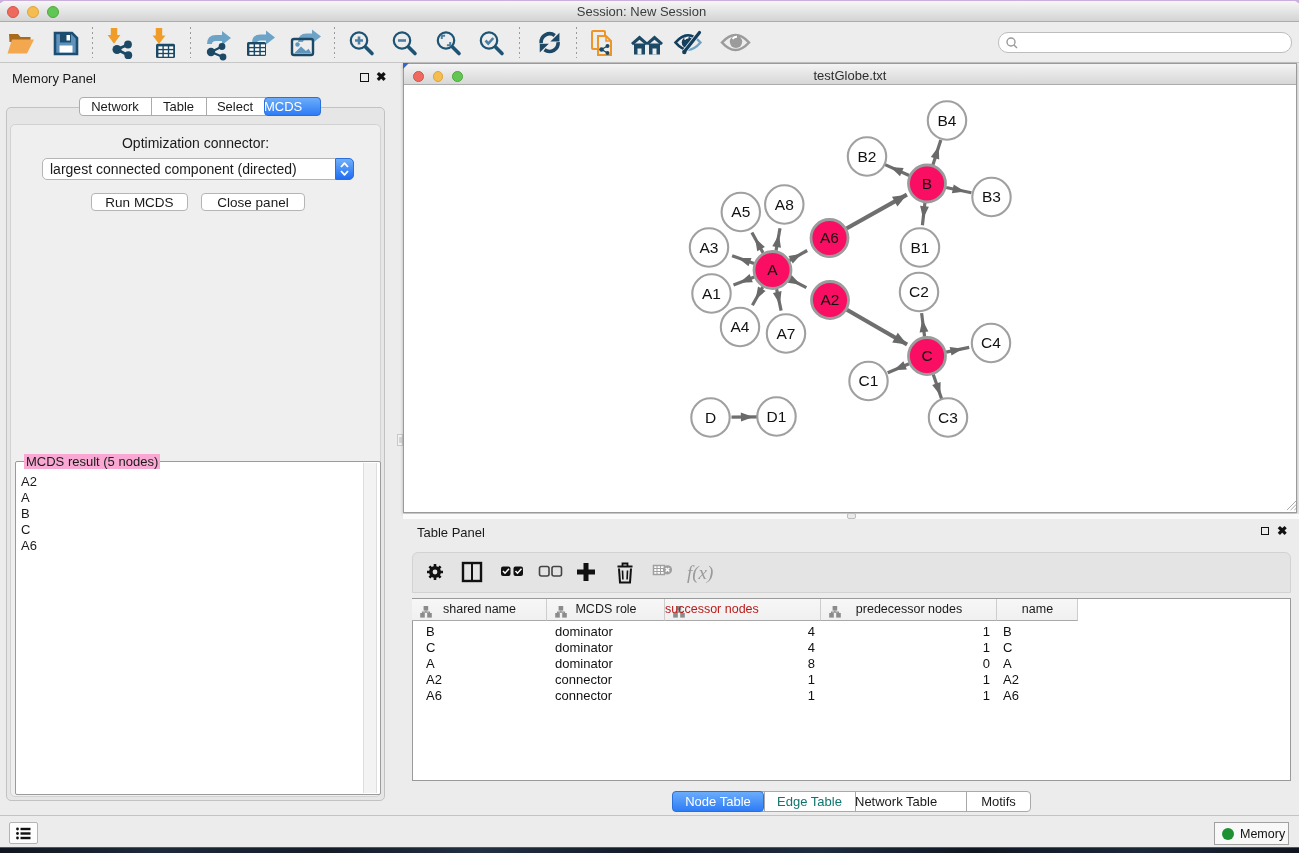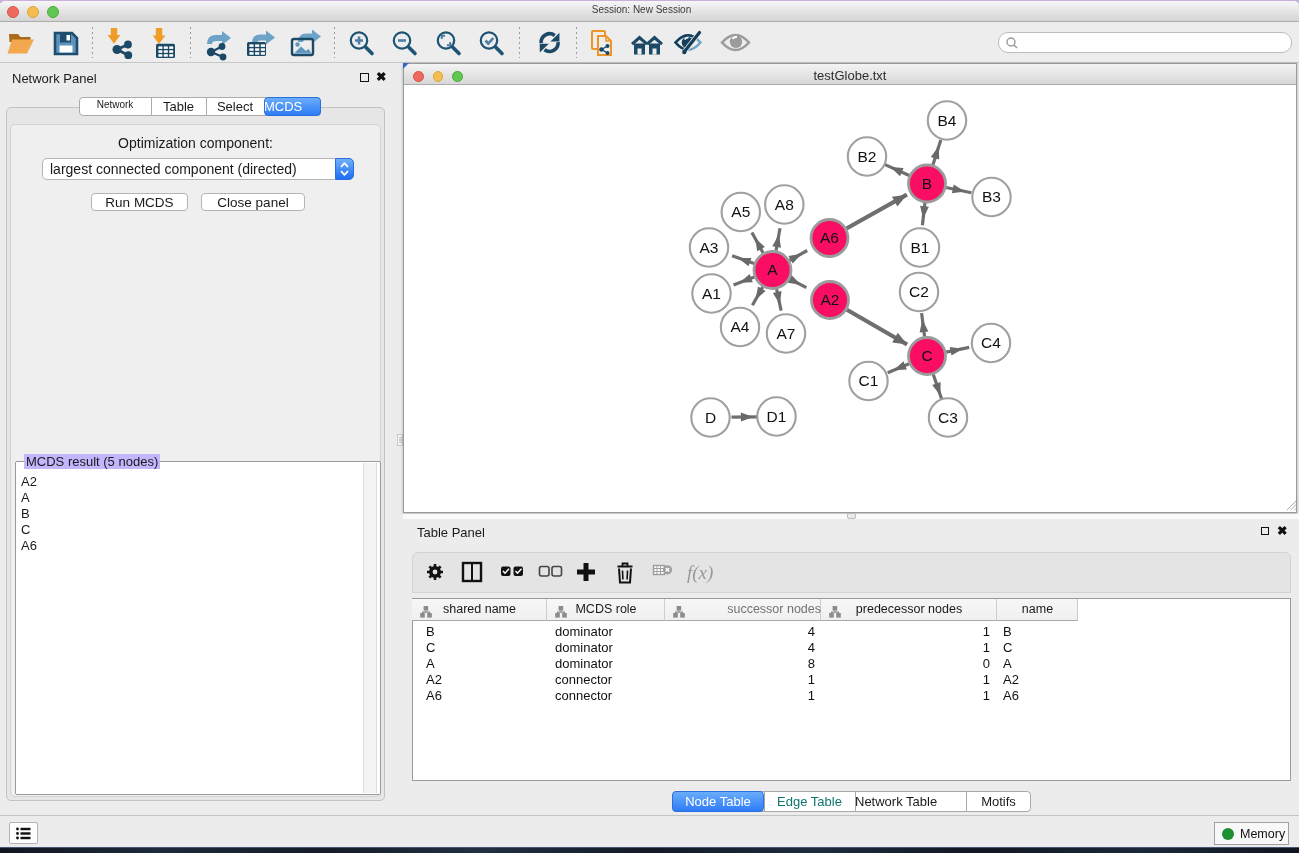--- a/index.html
+++ b/index.html
@@ -7,21 +7,21 @@
 .tl{position:absolute;border-radius:50%;width:12px;height:12px}
 svg{display:block}
 </style></head><body>
 
 <div class="abs" style="left:0;top:0;width:1299px;height:3px;background:#c9afd9"></div>
 
 <div class="abs" style="left:0;top:1px;width:1299px;height:21px;background:linear-gradient(#f6f6f6,#d4d4d4);border-bottom:1px solid #acacac;border-radius:5px 5px 0 0"></div>
 <div class="tl" style="left:7px;top:6px;background:#ee6a5f;border:0.5px solid #d5554a"></div>
 <div class="tl" style="left:27px;top:6px;background:#f5bd4f;border:0.5px solid #dba63e"></div>
 <div class="tl" style="left:47px;top:6px;background:#61c654;border:0.5px solid #52a73f"></div>
-<div class="abs" style="left:0;top:4px;width:1283px;text-align:center;font-size:10px;color:#3c3c3c">Session: New Session</div>
+<div class="abs" style="left:0;top:4px;width:1283px;text-align:center;font-size:13px;color:#3c3c3c">Session: New Session</div>
 
 <div class="abs" style="left:0;top:22px;width:1299px;height:41px;background:#ededed;border-bottom:1px solid #c6c6c6"></div>
 <div class="abs" style="left:92px;top:27px;width:1px;height:31px;background:repeating-linear-gradient(#9a9a9a 0 2px,transparent 2px 5px)"></div>
 <div class="abs" style="left:190px;top:27px;width:1px;height:31px;background:repeating-linear-gradient(#9a9a9a 0 2px,transparent 2px 5px)"></div>
 <div class="abs" style="left:334px;top:27px;width:1px;height:31px;background:repeating-linear-gradient(#9a9a9a 0 2px,transparent 2px 5px)"></div>
 <div class="abs" style="left:519px;top:27px;width:1px;height:31px;background:repeating-linear-gradient(#9a9a9a 0 2px,transparent 2px 5px)"></div>
 <div class="abs" style="left:576px;top:27px;width:1px;height:31px;background:repeating-linear-gradient(#9a9a9a 0 2px,transparent 2px 5px)"></div>
 <svg class="abs" style="left:0;top:22px" width="1299" height="41" viewBox="0 0 1299 41">
 <g>
 
@@ -154,49 +154,49 @@
  <path d="M732.5,16.8 a5.5,5.5 0 0 1 4.5,-2" stroke="#fff" stroke-width="1.9" fill="none"></path>
 </g>
 </svg>
 
 <div class="abs" style="left:998px;top:32px;width:294px;height:21px;background:#fff;border:1px solid #bdbdbd;border-radius:10px"></div>
 <svg class="abs" style="left:1005px;top:36px" width="14" height="14" viewBox="0 0 14 14">
 <circle cx="6" cy="6" r="4" fill="none" stroke="#9a9a9a" stroke-width="1.4"></circle>
     <path d="M9,9 l3,3" stroke="#9a9a9a" stroke-width="1.4"></path>
   </svg>
 
-<div class="abs" style="left:12px;top:71px;font-size:13px;color:#1a1a1a">Network Panel</div>
+<div class="abs" style="left:12px;top:71px;font-size:13px;color:#1a1a1a">Memory Panel</div>
 <div class="abs" style="left:360px;top:73px;width:9px;height:9px;border:1.6px solid #111"></div>
 <div class="abs" style="left:376px;top:69px;font-size:12.5px;font-weight:bold;color:#111">✖</div>
 
 <div class="abs" style="left:6px;top:107px;width:379px;height:694px;background:#e6e6e6;border:1px solid #c2c2c2;border-radius:5px"></div>
 <div class="abs" style="left:10px;top:124px;width:371px;height:673px;background:#efefef;border:1px solid #d2d2d2;border-radius:5px"></div>
 
 <div class="abs" style="left:79px;top:97px;width:242px;height:19px;background:#fff;border:1px solid #ababab;border-radius:4px"></div>
 <div class="abs" style="left:151px;top:97px;width:1px;height:19px;background:#ababab"></div>
 <div class="abs" style="left:206px;top:97px;width:1px;height:19px;background:#ababab"></div>
 <div class="abs" style="left:264px;top:97px;width:57px;height:19px;background:linear-gradient(#6badfa,#2e7cf6);border:1px solid #2a70dd;border-radius:4px"></div>
-<div class="abs" style="left:79px;top:99px;width:72px;height:15px;text-align:center;font-size:10px;color:#1a1a1a">Network</div>
+<div class="abs" style="left:79px;top:99px;width:72px;height:15px;text-align:center;font-size:13px;color:#1a1a1a">Network</div>
 <div class="abs" style="left:151px;top:99px;width:55px;height:15px;text-align:center;font-size:13px;color:#1a1a1a">Table</div>
 <div class="abs" style="left:206px;top:99px;width:58px;height:15px;text-align:center;font-size:13px;color:#1a1a1a">Select</div>
 <div class="abs" style="left:264px;top:99px;width:37px;height:15px;text-align:right;font-size:13px;color:#fff">MCDS</div>
 
-<div class="abs" style="left:6px;top:135px;width:379px;text-align:center;font-size:14px;color:#1a1a1a">Optimization component:</div>
+<div class="abs" style="left:6px;top:135px;width:379px;text-align:center;font-size:14px;color:#1a1a1a">Optimization connector:</div>
 <div class="abs" style="left:42px;top:158px;width:312px;height:22px;background:#fff;border:1px solid #b5b5b5;border-radius:5px"></div>
 <div class="abs" style="left:50px;top:161px;font-size:14px;color:#1a1a1a">largest connected component (directed)</div>
 <div class="abs" style="left:335px;top:158px;width:19px;height:22px;background:linear-gradient(#6fb0fa,#1f6df3);border:1px solid #2a70dd;border-radius:1px 5px 5px 1px"></div>
 <svg class="abs" style="left:338px;top:161px" width="13" height="16" viewBox="0 0 13 16">
 <path d="M3,6 L6.5,2.2 L10,6" fill="none" stroke="#fff" stroke-width="1.8" stroke-linejoin="round"></path>
 <path d="M3,10 L6.5,13.8 L10,10" fill="none" stroke="#fff" stroke-width="1.8" stroke-linejoin="round"></path>
   </svg>
 <div class="abs" style="left:91px;top:193px;width:97px;height:18px;background:#fff;border:1px solid #b5b5b5;border-radius:4px;text-align:center;font-size:13.5px;color:#1a1a1a;line-height:17px">Run MCDS</div>
 <div class="abs" style="left:201px;top:193px;width:104px;height:18px;background:#fff;border:1px solid #b5b5b5;border-radius:4px;text-align:center;font-size:13.5px;color:#1a1a1a;line-height:17px">Close panel</div>
 
 <div class="abs" style="left:15px;top:461px;width:366px;height:334px;border:1px solid #9a9a9a;border-radius:2px;background:#fff"></div>
-<div class="abs" style="left:24px;top:454px;background:#c4b5fd;padding:0 2px;font-size:13px;color:#1a1a1a">MCDS result (5 nodes)</div>
+<div class="abs" style="left:24px;top:454px;background:#f9a8d4;padding:0 2px;font-size:13px;color:#1a1a1a">MCDS result (5 nodes)</div>
 <div class="abs" style="left:363px;top:463px;width:14px;height:330px;background:#f3f3f3;border-left:1px solid #dedede;border-right:1px solid #dedede"></div>
 <div class="abs" style="left:21px;top:474px;font-size:13px;color:#1a1a1a;line-height:16px">A2<br>A<br>B<br>C<br>A6</div>
 
 <div class="abs" style="left:397px;top:434px;width:6px;height:12px;background:#f2f2f2;border:1px solid #c9c9c9"></div>
 <div class="abs" style="left:399px;top:437px;width:3px;height:6px;background:#d4d4d4"></div>
 
 <div class="abs" style="left:403px;top:63px;width:894px;height:450px;background:#fff;border:1px solid #9a9a9a;box-shadow:0 1px 3px rgba(0,0,0,0.25)"></div>
 <div class="abs" style="left:404px;top:64px;width:892px;height:21px;background:linear-gradient(#f4f4f4,#d7d7d7);border-bottom:1px solid #ababab"></div>
 <svg class="abs" style="left:403px;top:63px" width="6" height="6" viewBox="0 0 6 6">
     <polygon points="0,0 6,0 0,6" fill="#3866c8"></polygon>
@@ -370,21 +370,21 @@
 <div class="abs" style="left:673px;top:605px">
     <svg width="12" height="13" viewBox="0 0 12 13">
       <g fill="#8b8b8b">
         <rect x="3.6" y="1" width="4.6" height="4.6"></rect>
         <rect x="0.2" y="8" width="4.6" height="4.6"></rect>
         <rect x="7.2" y="8" width="4.6" height="4.6"></rect>
       </g>
       <path d="M5.9,5.6 v1.6 M2.5,8 v-0.9 h7 v0.9" stroke="#8b8b8b" stroke-width="1.1" fill="none"></path>
     </svg>
   </div>
-<div class="abs" style="left:665px;top:602px;width:156px;text-align:right;font-size:12.5px;color:#737373">successor nodes</div>
+<div class="abs" style="left:665px;top:602px;width:156px;text-align:left;font-size:12.5px;color:#b91c1c">successor nodes</div>
 <div class="abs" style="left:821px;top:599px;width:176px;height:22px;background:linear-gradient(#f7f7f7,#f0f0f0);border-right:1px solid #cdcdcd;border-bottom:1px solid #a9a9a9"></div>
 <div class="abs" style="left:829px;top:605px">
     <svg width="12" height="13" viewBox="0 0 12 13">
       <g fill="#8b8b8b">
         <rect x="3.6" y="1" width="4.6" height="4.6"></rect>
         <rect x="0.2" y="8" width="4.6" height="4.6"></rect>
         <rect x="7.2" y="8" width="4.6" height="4.6"></rect>
       </g>
       <path d="M5.9,5.6 v1.6 M2.5,8 v-0.9 h7 v0.9" stroke="#8b8b8b" stroke-width="1.1" fill="none"></path>
     </svg>

